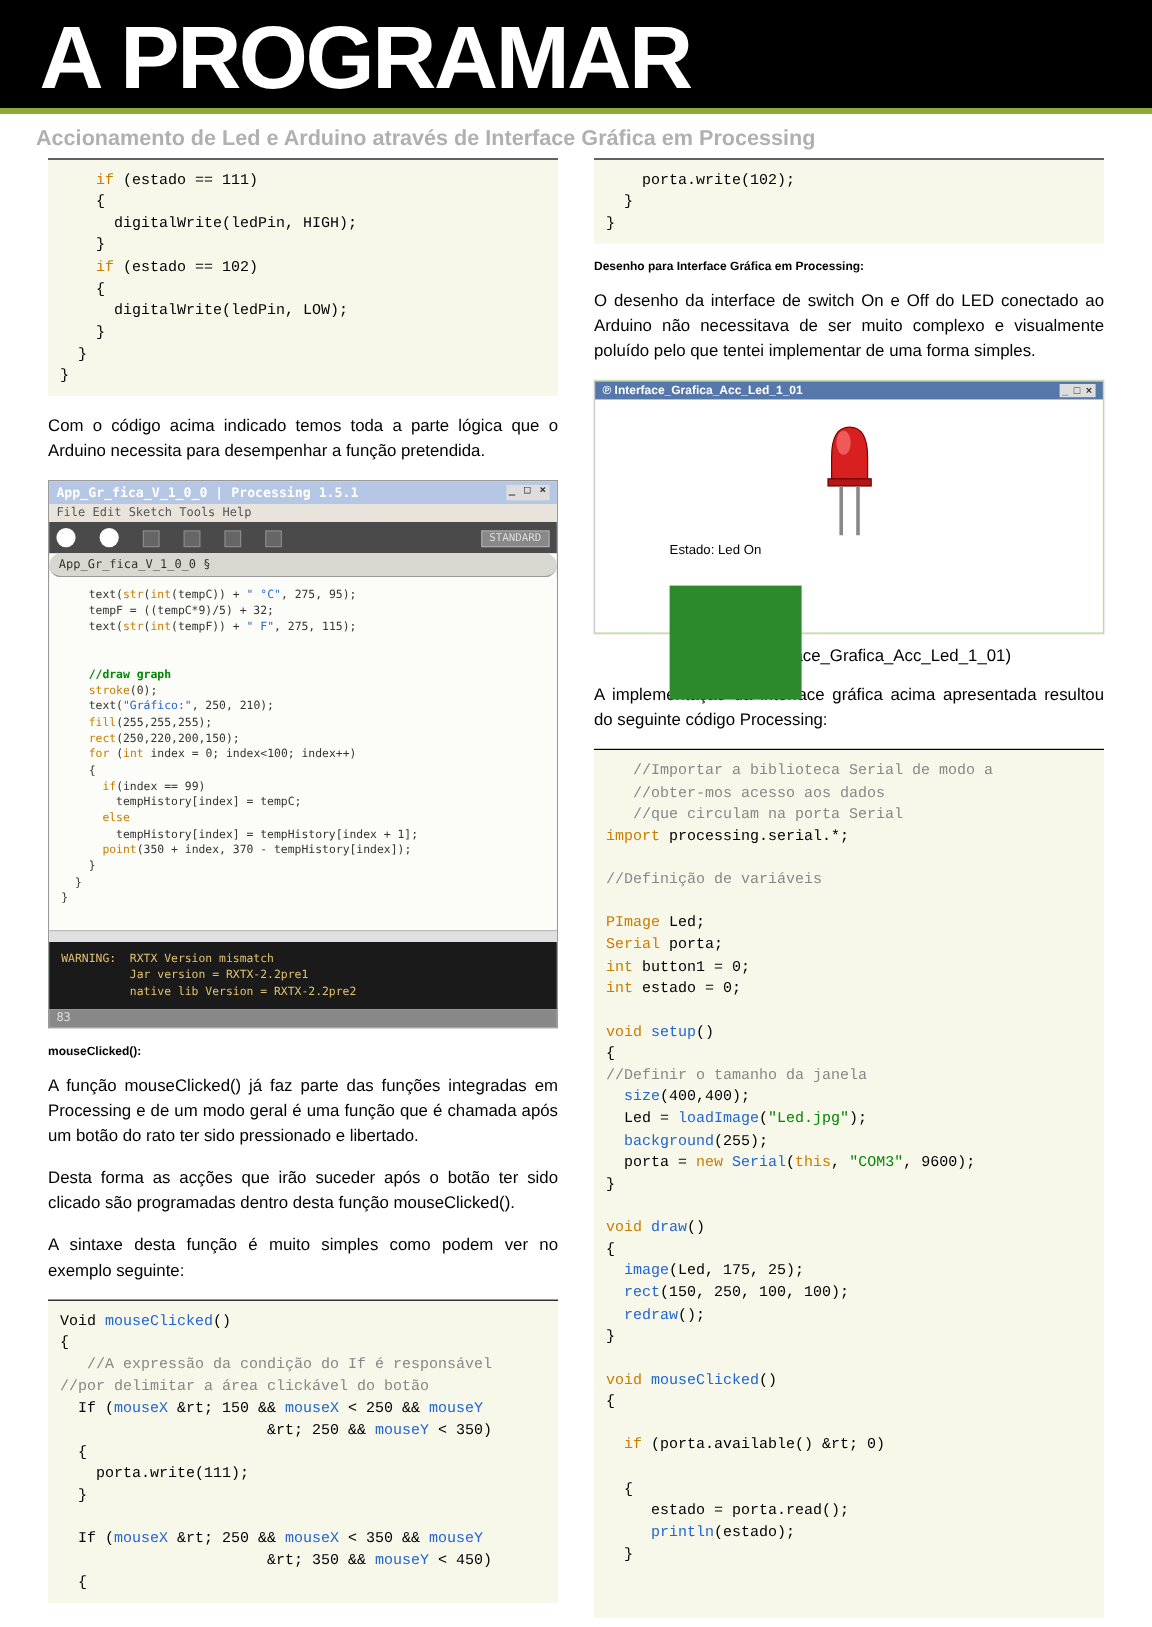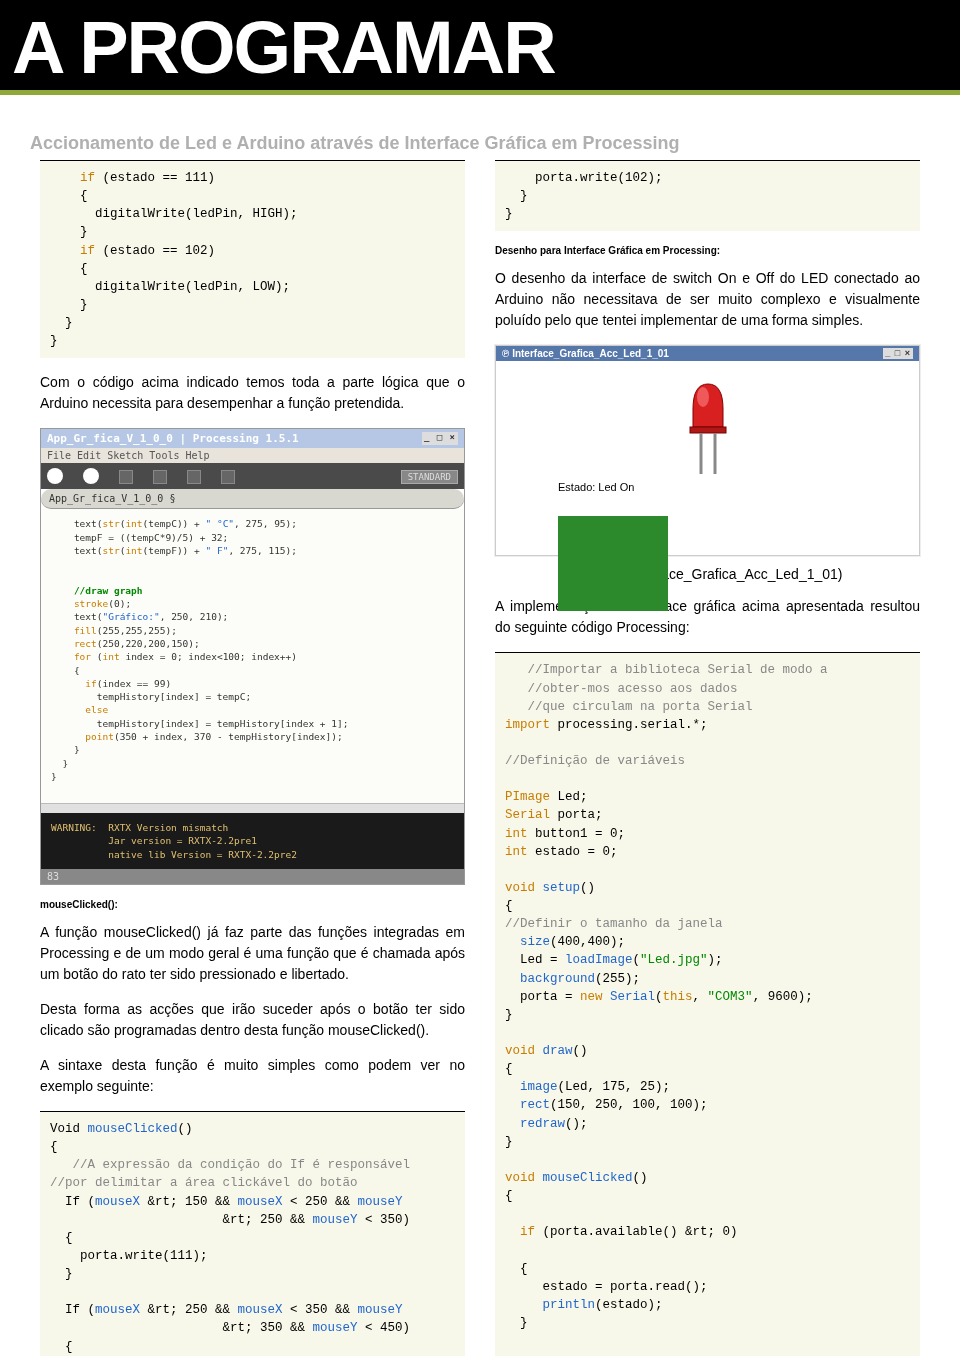--- a/index.html
+++ b/index.html
@@ -1,19 +1,19 @@
 <!DOCTYPE html>
 <html><head>
 <meta charset="utf-8">
 <style>
   * { box-sizing: border-box; margin: 0; padding: 0; }
   body { font-family: Arial, Helvetica, sans-serif; background: #fff; width: 960px; }
-  .banner { background: #000; padding: 5px 30px 0px 12px; border-bottom: 5px solid #8fa838; }
+  .banner { background: #000; padding: 5px 30px 0px 33px; border-bottom: 5px solid #8fa838; }
   .banner h1 { color: #fff; font-size: 74px; font-weight: 900; letter-spacing: -2px; font-family: 'Arial Black', Arial, sans-serif; }
-  .subtitle { color: #b0b0b0; font-size: 18px; font-weight: bold; padding: 10px 30px 6px 30px; margin-top: 28px; }
+  .subtitle { color: #b0b0b0; font-size: 18px; font-weight: bold; padding: 10px 30px 6px 30px; }
   .columns { display: flex; padding: 0 40px 10px 40px; gap: 30px; }
   .col { flex: 1; width: 50%; }
   .codeblock { background: #f7f7ea; border-top: 1px solid #000000; padding: 8px 10px; font-family: 'Courier New', monospace; font-size: 12.5px; line-height: 1.45; white-space: pre; color: #000; margin-bottom: 14px; overflow: hidden; }
   .para { font-size: 14px; line-height: 1.5; color: #000; margin-bottom: 14px; text-align: justify; }
   .h3 { font-size: 10px; font-weight: bold; margin-bottom: 12px; margin-top: 4px; }
   .fig-caption { text-align: center; font-size: 14px; margin-bottom: 14px; }
   .screenshot1 { border: 1px solid #999; margin-bottom: 14px; font-family: monospace; font-size: 10px; }
   .ss1-title { background: #b5c7e4; color: #fff; padding: 3px 6px; font-weight: bold; font-size: 11px; display:flex; justify-content:space-between;}
   .ss1-menu { background: #e8e4dc; padding: 2px 6px; color: #555; font-size: 10px; }
   .ss1-toolbar { background: #4a4a4a; padding: 5px 6px; display: flex; gap: 20px; align-items:flex-end; }

